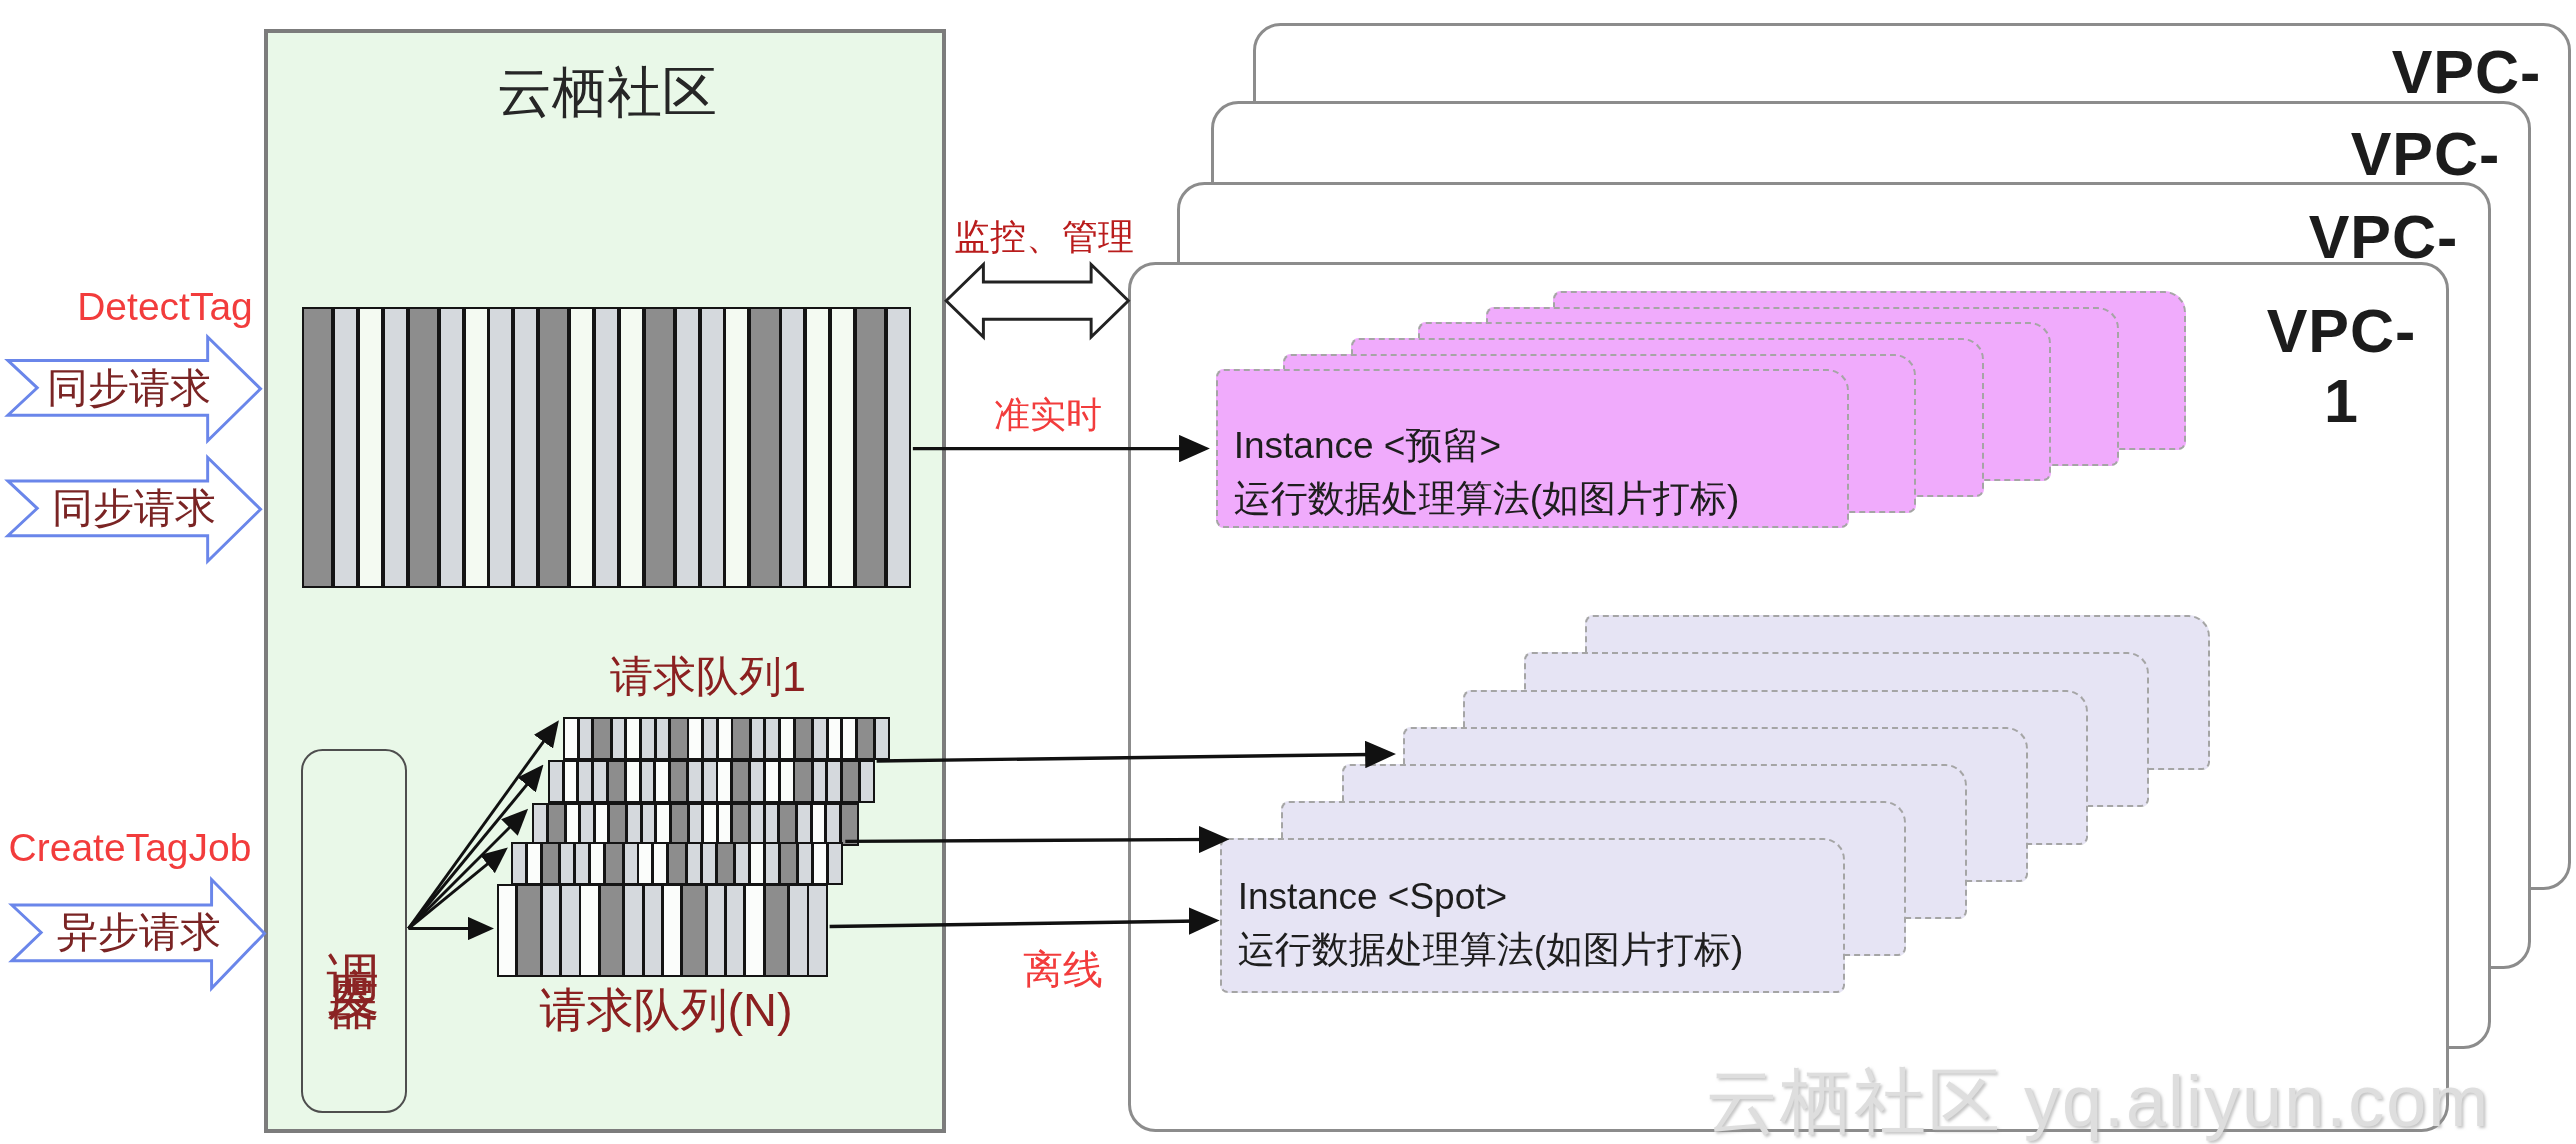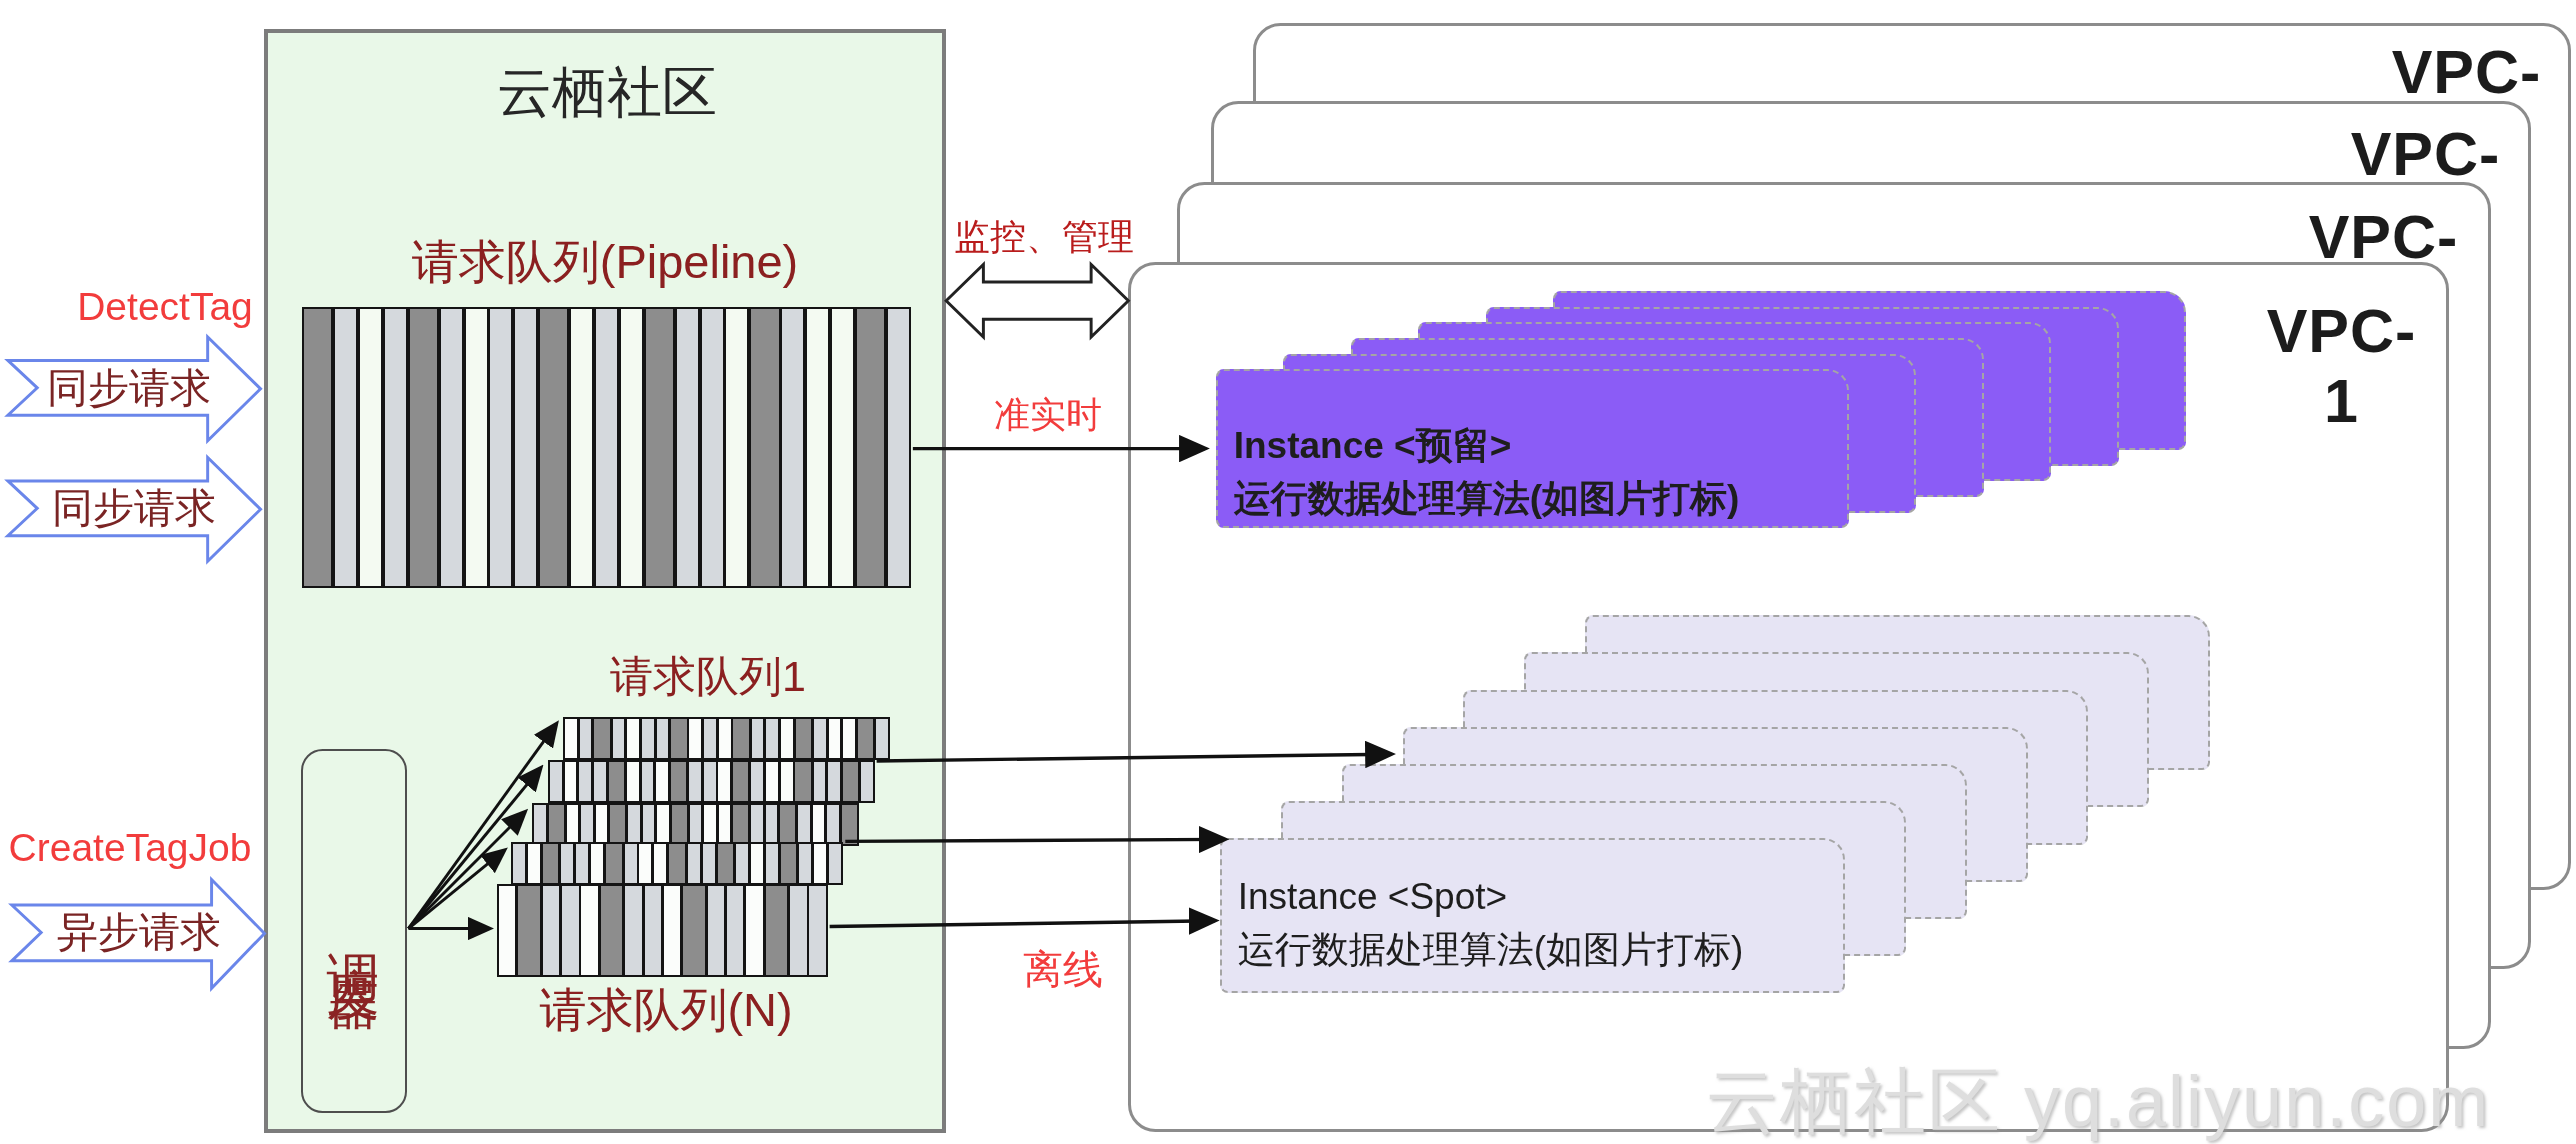--- a/index.html
+++ b/index.html
@@ -32,21 +32,21 @@
 
   
   #scheduler-box{position:absolute;left:301px;top:749px;width:106px;height:364px;
     border:2.9px solid #4e4e4e;border-radius:21.5px;box-sizing:border-box;
     display:flex;align-items:center;justify-content:center;}
   #scheduler-label{writing-mode:vertical-rl;text-orientation:upright;
     font-size:53px;line-height:1;letter-spacing:13.7px;color:#8b2424;}
 
   
   .inst{position:absolute;box-sizing:border-box;border:2px dashed #a5a5a5;border-radius:7.8px;border-top-right-radius:21.5px;}
-  .inst.tan{background:#8b5cf6;font-weight:bold;}
+  .inst.tan{background:#f0abfc;}
   .inst.purple{background:#e6e4f4;}
   .inst-text{font-size:37px;color:#1e1e1e;line-height:1.42;padding:0 0 0 15.7px;}
 
   .red-label{color:#f23c3c;}
   .darkred-label{color:#7a2424;}
   .blue-label{color:#b91c1c;}
 
   #watermark{position:absolute;left:1706px;top:1054px;font-size:72px;color:#dedede;
     text-shadow:2px 2px 2.9px rgba(150,150,150,.55);white-space:nowrap;letter-spacing:2px;}
 
@@ -94,21 +94,20 @@
   <div class="inst purple" id="spot-front" style="left:1220px;top:838px;width:625px;height:155px;">
     <div class="inst-text" style="padding-top:31px;">
       <div>Instance &lt;Spot&gt;</div>
       <div>运行数据处理算法(如图片打标)</div>
     </div>
   </div>
 
   <div id="controller-box"></div>
   <div class="abs ctr" id="controller-title" style="left:607px;top:93px;">云栖社区</div>
 
-  <div class="abs ctr queue-label" style="left:605px;top:262px;font-size:47px;">请求队列(Pipeline)</div>
 
   <div class="bar" id="pipeline-bar" style="left:302px;top:307px;width:609px;height:281px;">
       <div class="cell d"></div>
       <div class="cell l"></div>
       <div class="cell w"></div>
       <div class="cell l"></div>
       <div class="cell d"></div>
       <div class="cell l"></div>
       <div class="cell w"></div>
       <div class="cell l"></div>

